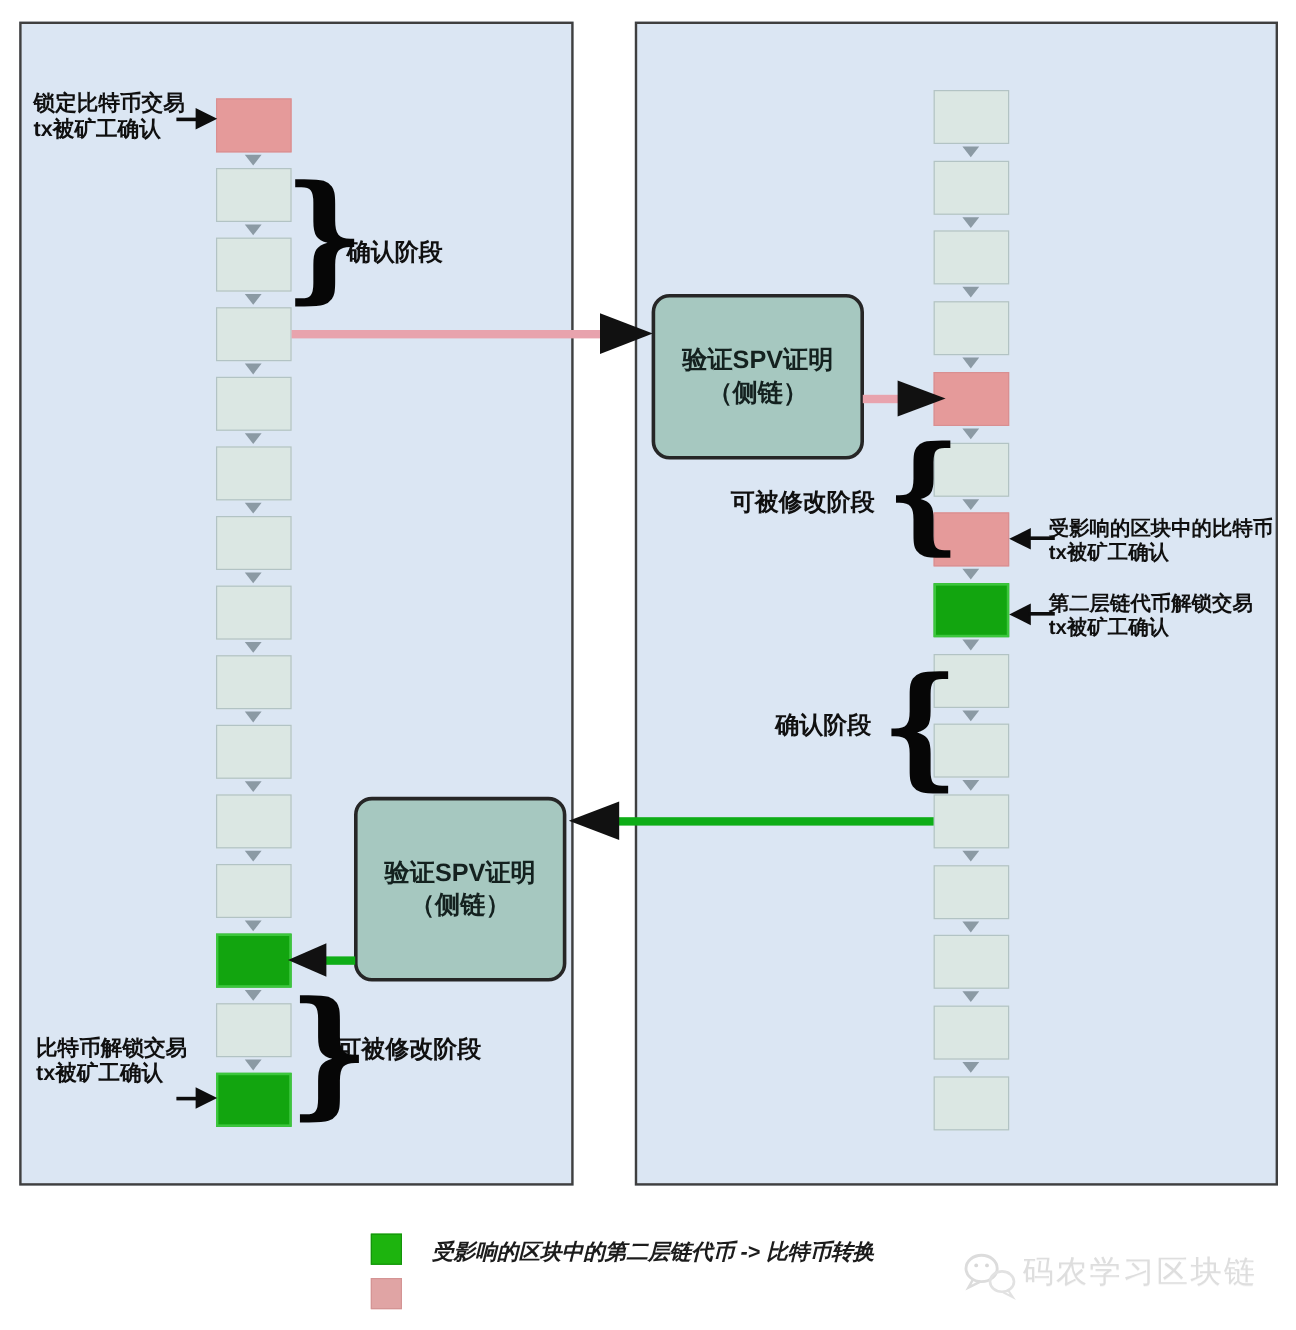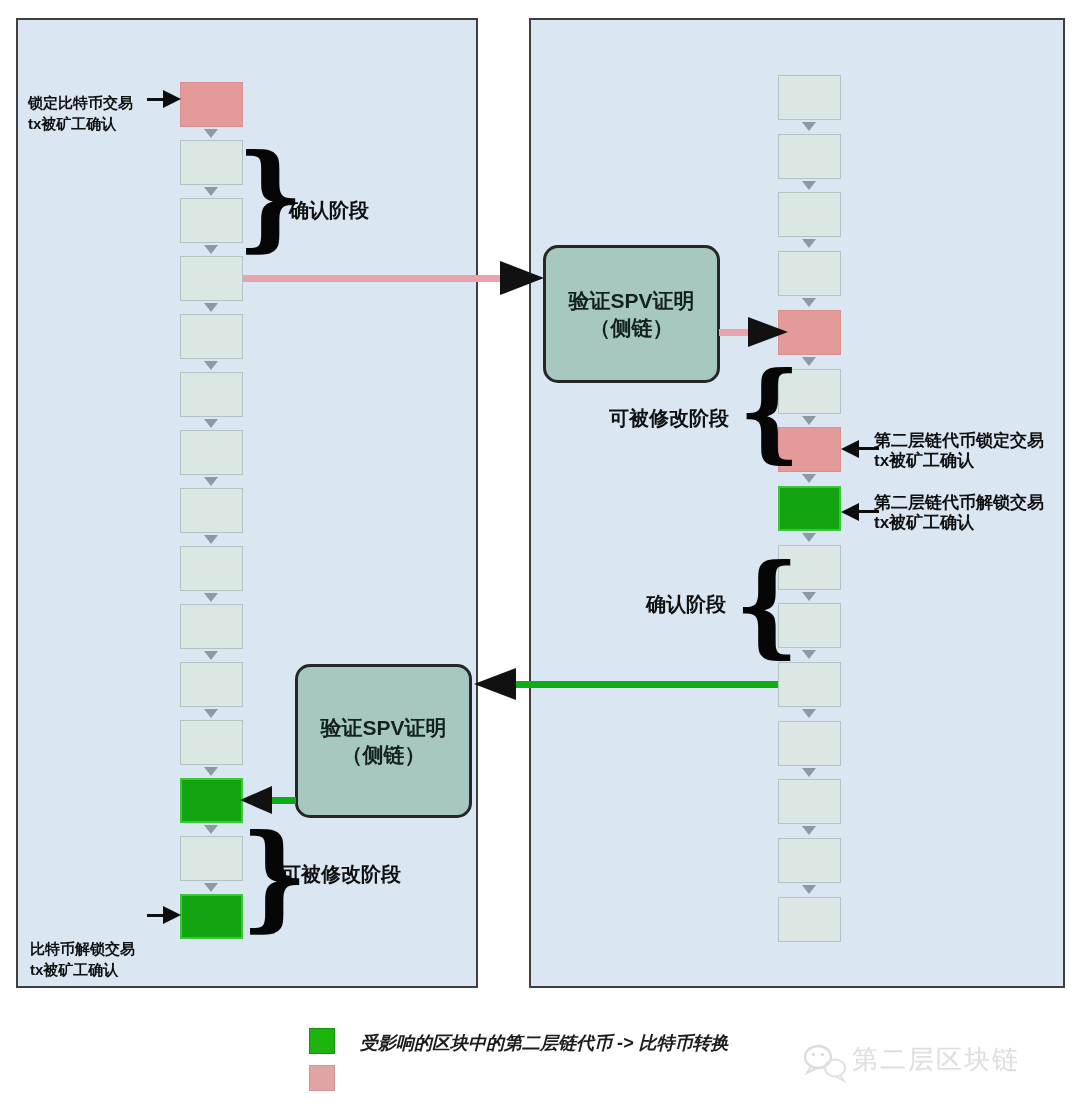--- a/index.html
+++ b/index.html
@@ -21,21 +21,21 @@
   .block-light{background:var(--block-light);border:1px solid var(--block-light-border);}
   .block-pink{background:var(--block-pink);border:1px solid #d98f91;}
   .block-green{background:var(--block-green);border:2px solid #3cc63c;}
   .chev{position:absolute;width:0;height:0;border-left:7px solid transparent;
         border-right:7px solid transparent;border-top:9px solid var(--chevron);}
   .hline{position:absolute;height:7px;}
   .pinkline{background:var(--pink-arrow);}
   .greenline{background:var(--green-arrow);}
   .ah{position:absolute;width:0;height:0;}
   .label{position:absolute;font-weight:bold;color:#101010;white-space:nowrap;}
-  .ann{font-size:15px;line-height:21px;margin-top:16px;}
+  .ann{font-size:18px;line-height:21px;}
   .ann-r{font-size:17px;line-height:20px;}
   .phase{font-size:20px;}
   .brace{position:absolute;font-family:"DejaVu Serif","DejaVu Sans",serif;font-weight:bold;
          color:#060606;white-space:pre;}
   .spv-box{position:absolute;width:177px;background:var(--spv-box-bg);border:3px solid #262626;
            border-radius:15px;box-sizing:border-box;display:flex;flex-direction:column;
            justify-content:center;align-items:center;font-weight:bold;color:#14211f;font-size:21px;line-height:27px;}
   .legend-swatch{position:absolute;width:26px;height:26px;box-sizing:border-box;}
   .legend-label{position:absolute;font-weight:bold;font-size:18px;color:#1c1c1c;white-space:nowrap;}
   .watermark-text{position:absolute;font-size:26px;letter-spacing:2px;color:var(--watermark-gray);
@@ -144,26 +144,26 @@
   <div class="ah" style="left:841px;top:440px;border-right:18px solid #0d0d0d;border-top:9px solid transparent;border-bottom:9px solid transparent;"></div>
   <div class="sa-line" style="left:857px;top:447px;width:22px;"></div>
 
   <div class="ah" style="left:841px;top:503px;border-right:18px solid #0d0d0d;border-top:9px solid transparent;border-bottom:9px solid transparent;"></div>
   <div class="sa-line" style="left:857px;top:510px;width:22px;"></div>
 
   <div class="label ann" style="left:28px;top:76px;">
     <div>锁定比特币交易</div>
     <div>tx被矿工确认</div>
   </div>
-  <div class="label ann" style="left:30px;top:922px;">
+  <div class="label ann" style="left:30px;top:863px;">
     <div>比特币解锁交易</div>
     <div>tx被矿工确认</div>
   </div>
   <div class="label ann-r" style="left:874px;top:431px;font-weight:bold;">
-    <div>第二层链代币锁定交易</div>
+    <div>受影响的区块中的比特币</div>
     <div>tx被矿工确认</div>
   </div>
   <div class="label ann-r" style="left:874px;top:493px;font-weight:bold;">
     <div>第二层链代币解锁交易</div>
     <div>tx被矿工确认</div>
   </div>
 
   <div class="label phase" style="left:289px;top:197px;">确认阶段</div>
   <div class="label phase" style="left:281px;top:861px;">可被修改阶段</div>
   <div class="label phase" style="left:609px;top:405px;">可被修改阶段</div>
@@ -179,15 +179,15 @@
   <div class="legend-swatch" style="left:309px;top:1065px;background:var(--legend-pink);border:1px solid #d49494;"></div>
 
   <svg class="abs" style="left:798px;top:1040px;" width="52" height="44" viewBox="0 0 52 44">
     <ellipse cx="20" cy="17" rx="13" ry="11" fill="none" stroke="#dcdcdc" stroke-width="2.4"></ellipse>
     <circle cx="15.5" cy="14.5" r="1.6" fill="#d8d8d8"></circle>
     <circle cx="24.5" cy="14.5" r="1.6" fill="#d8d8d8"></circle>
     <path d="M13 26 L9 33 L19 28" fill="none" stroke="#dcdcdc" stroke-width="2"></path>
     <ellipse cx="37" cy="28" rx="10" ry="8.5" fill="none" stroke="#e2e2e2" stroke-width="2.2"></ellipse>
     <path d="M42 35 L46 41 L38 37" fill="none" stroke="#e2e2e2" stroke-width="1.8"></path>
   </svg>
-  <div class="watermark-text" style="left:852px;top:1042px;">第二层区块链</div>
+  <div class="watermark-text" style="left:852px;top:1042px;">码农学习区块链</div>
 
 </div>
 
 </body></html>

